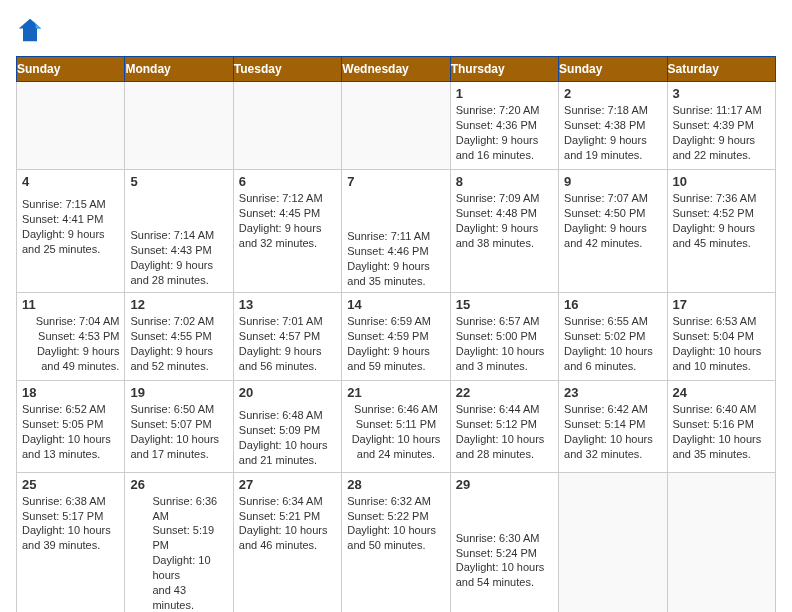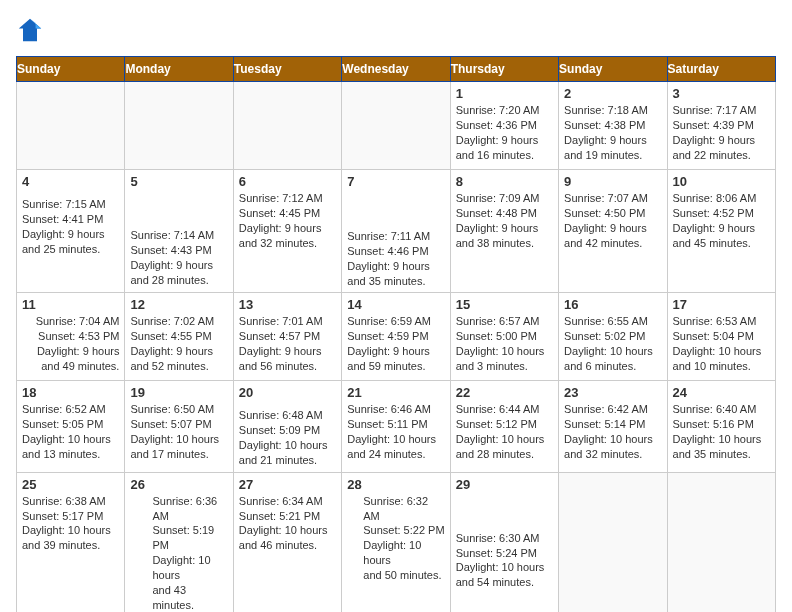--- a/index.html
+++ b/index.html
@@ -139,21 +139,21 @@
           </td>
           <td>
             <span class="day-num">2</span>
             <div class="day-info" style="white-space: pre-line;">Sunrise: 7:18 AM
 Sunset: 4:38 PM
 Daylight: 9 hours
 and 19 minutes.</div>
           </td>
           <td>
             <span class="day-num">3</span>
-            <div class="day-info" style="white-space: pre-line;">Sunrise: 7:17 AM
+            <div class="day-info" style="white-space: pre-line;">Sunrise: 11:17 AM
 Sunset: 4:39 PM
 Daylight: 9 hours
 and 22 minutes.</div>
           </td>
         </tr>
         <tr>
           <td>
             <span class="day-num">4</span>
             <div class="day-info" style="white-space: pre-line; margin-top: 8px;">Sunrise: 7:15 AM
 Sunset: 4:41 PM
@@ -190,21 +190,21 @@
           </td>
           <td>
             <span class="day-num">9</span>
             <div class="day-info" style="white-space: pre-line;">Sunrise: 7:07 AM
 Sunset: 4:50 PM
 Daylight: 9 hours
 and 42 minutes.</div>
           </td>
           <td>
             <span class="day-num">10</span>
-            <div class="day-info" style="white-space: pre-line;">Sunrise: 8:06 AM
+            <div class="day-info" style="white-space: pre-line;">Sunrise: 7:36 AM
 Sunset: 4:52 PM
 Daylight: 9 hours
 and 45 minutes.</div>
           </td>
         </tr>
         <tr>
           <td>
             <span class="day-num">11</span>
             <div class="day-info" style="white-space: pre-line; text-align: right;">Sunrise: 7:04 AM
 Sunset: 4:53 PM
@@ -271,21 +271,21 @@
           </td>
           <td>
             <span class="day-num">20</span>
             <div class="day-info" style="white-space: pre-line; margin-top: 8px;">Sunrise: 6:48 AM
 Sunset: 5:09 PM
 Daylight: 10 hours
 and 21 minutes.</div>
           </td>
           <td>
             <span class="day-num">21</span>
-            <div class="day-info" style="white-space: pre-line;">Sunrise: 6:46 AM
+            <div class="day-info" style="white-space: pre-line; text-align: center;">Sunrise: 6:46 AM
 Sunset: 5:11 PM
 Daylight: 10 hours
 and 24 minutes.</div>
           </td>
           <td>
             <span class="day-num">22</span>
             <div class="day-info" style="white-space: pre-line;">Sunrise: 6:44 AM
 Sunset: 5:12 PM
 Daylight: 10 hours
 and 28 minutes.</div>
@@ -322,21 +322,21 @@
           </td>
           <td>
             <span class="day-num">27</span>
             <div class="day-info" style="white-space: pre-line;">Sunrise: 6:34 AM
 Sunset: 5:21 PM
 Daylight: 10 hours
 and 46 minutes.</div>
           </td>
           <td>
             <span class="day-num">28</span>
-            <div class="day-info" style="white-space: pre-line; margin-left: 16px;">Sunrise: 6:32 AM
+            <div class="day-info" style="white-space: pre-line;">Sunrise: 6:32 AM
 Sunset: 5:22 PM
 Daylight: 10 hours
 and 50 minutes.</div>
           </td>
           <td>
             <span class="day-num">29</span>
             <div class="day-info" style="white-space: pre-line; margin-top: 39px;">Sunrise: 6:30 AM
 Sunset: 5:24 PM
 Daylight: 10 hours
 and 54 minutes.</div>

